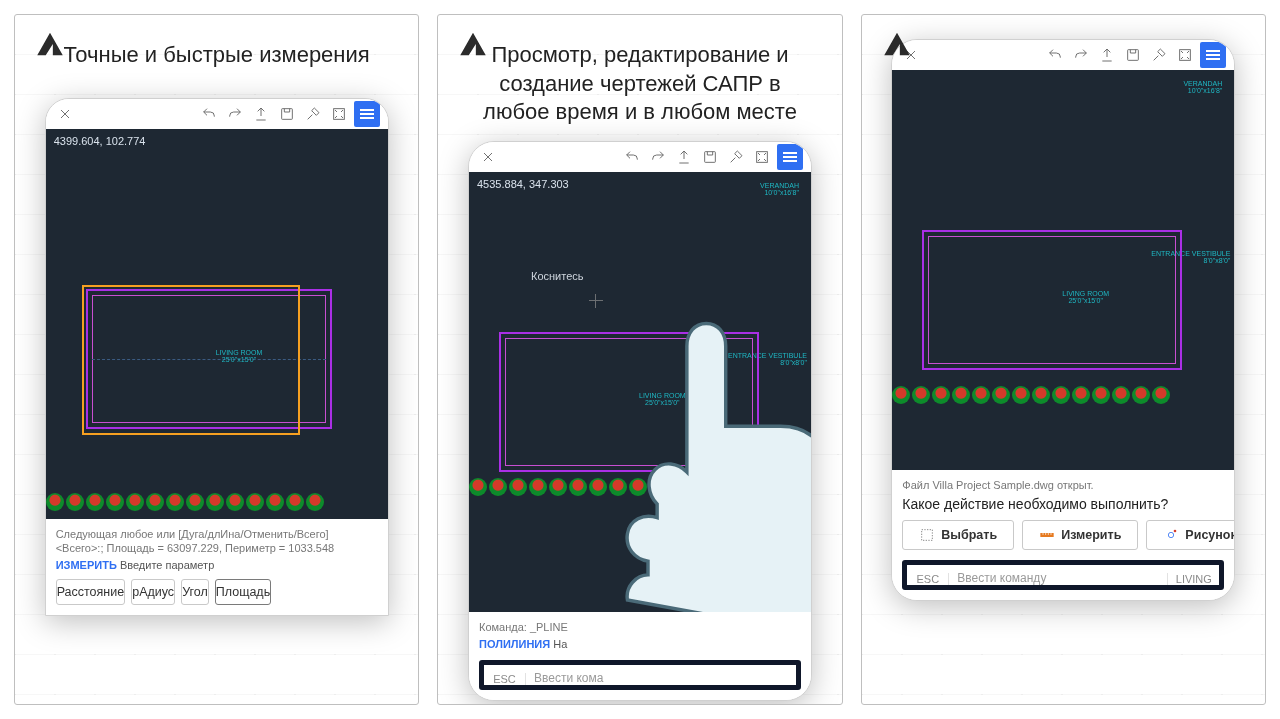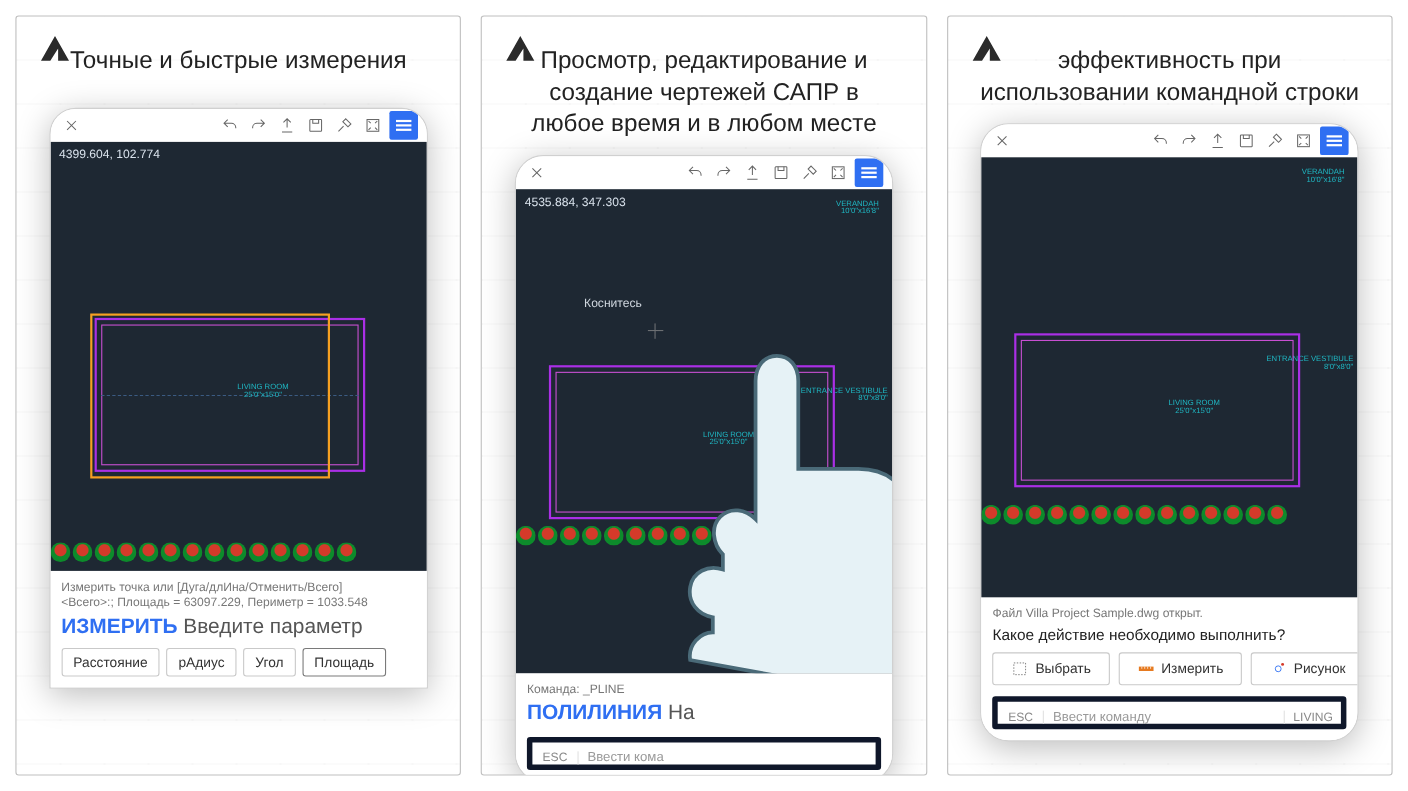--- a/index.html
+++ b/index.html
@@ -31,32 +31,32 @@
   .sel-rect { position: absolute; border: 2px solid #f6a021; pointer-events: none; }
   .veg { position: absolute; bottom: 2px; height: 24px; width: 300px; display:flex; gap:2px; overflow:hidden; }
   .veg span { width: 18px; height: 18px; background: radial-gradient(circle at 50% 40%, #d43a2a 0 5px, transparent 6px), radial-gradient(circle at 50% 50%, #0d8b2b 0 10px, transparent 11px); border-radius: 50%; }
   .touch-label { position: absolute; font-size: 11px; color: #cfd6de; }
   .cross { position: absolute; width: 14px; height: 14px; }
   .cross::before, .cross::after { content:""; position:absolute; background:#6c6f72; }
   .cross::before { left:6px; top:0; width:1px; height:14px; }
   .cross::after  { top:6px; left:0; height:1px; width:14px; }
   .bottom-panel { background:#fff; padding:8px 10px 10px 10px; font-size:12.5px; color:#555; }
   .hint { font-size: 11px; color:#777; line-height:1.3; }
-  .cmdline { margin-top:4px; font-size:19px; }
+  .cmdline { margin-top:4px; font-size:11px; }
   .cmdline .cmd { color:#2f6ff2; font-weight:600; }
   .cmdline .rest { color:#555; }
   .chips { margin-top:8px; display:flex; gap:6px; }
-  .chip { border:1px solid #c9c9c9; border-radius:3px; padding:5px 10px; font-size:12.5px; color:#333; background:#fff; display:flex; align-items:center; gap:6px; }
+  .chip { border:1px solid #c9c9c9; border-radius:3px; padding:5px 0; font-size:12.5px; color:#333; background:#fff; display:flex; align-items:center; gap:6px; }
   .chip.active { border-color:#7a7a7a; }
   .cmdbar { margin-top:10px; display:flex; align-items:flex-end; border:5px solid #0f172a; border-radius:3px; height:30px; }
   .cmdbar .esc { width:42px; text-align:center; font-size:11px; color:#8a8a8a; border-right:1px solid #e2e2e2; }
   .cmdbar .inp { flex:1; padding:0 8px; font-size:12px; color:#9a9a9a; }
   .cmdbar .enter { width:52px; text-align:center; font-size:11px; color:#8a8a8a; border-left:1px solid #e2e2e2; }
   .action-btns { display:flex; gap:8px; margin-top:8px; }
-  .abtn { flex:1; border:1px solid #c9c9c9; border-radius:3px; padding:6px 16px; display:flex; align-items:center; justify-content:center; gap:6px; font-size:12.5px; color:#333; }
+  .abtn { flex:1; border:1px solid #c9c9c9; border-radius:3px; padding:6px 16px; display:flex; align-items:center; justify-content:center; gap:6px; font-size:12.5px; color:#333;font-weight:bold; }
   .abtn .ico { width:16px; height:16px; }
   .finger { position:absolute; bottom:-20px; left:36%; width:240px; height:320px; pointer-events:none; }
   .dash-line { position:absolute; border-top:1px dashed #3b5b82; }
 </style>
 </head>
 <body>
 
 <div class="panel">
   <svg class="logo" viewBox="0 0 24 24">
       <path d="M3 20 L12 4 L21 20 L14 20 L14 12 L9 20 Z" fill="#2b2b2b"></path>
@@ -124,21 +124,21 @@
           <span></span>
           <span></span>
           <span></span>
           <span></span>
           <span></span>
           <span></span>
           <span></span>
         </div>
     </div>
     <div class="bottom-panel">
-      <div class="hint">Измерить точка или [Дуга/длИна/Отменить/Всего]</div>
+      <div class="hint">Следующая любое или [Дуга/длИна/Отменить/Всего]</div>
       <div class="hint">&lt;Всего&gt;:; Площадь = 63097.229, Периметр = 1033.548</div>
       <div class="cmdline"><span class="cmd">ИЗМЕРИТЬ</span> <span class="rest">Введите параметр</span></div>
       <div class="chips">
         <div class="chip">Расстояние</div>
         <div class="chip">рАдиус</div>
         <div class="chip">Угол</div>
         <div class="chip active">Площадь</div>
       </div>
     </div>
   </div>
@@ -230,21 +230,20 @@
         <div class="inp">Ввести кома</div>
       </div>
     </div>
   </div>
 </div>
 
 <div class="panel">
   <svg class="logo" viewBox="0 0 24 24">
       <path d="M3 20 L12 4 L21 20 L14 20 L14 12 L9 20 Z" fill="#2b2b2b"></path>
     </svg>
-  <div class="headline">эффективность при использовании командной строки</div>
   <div class="phone tall">
     <div class="toolbar">
       <div class="tb-btn">
           <svg viewBox="0 0 24 24">
             <path d="M6 6l12 12M18 6L6 18"></path>
           </svg>
         </div>
       <div class="spacer"></div>
       <div class="tb-btn">
           <svg viewBox="0 0 24 24">

